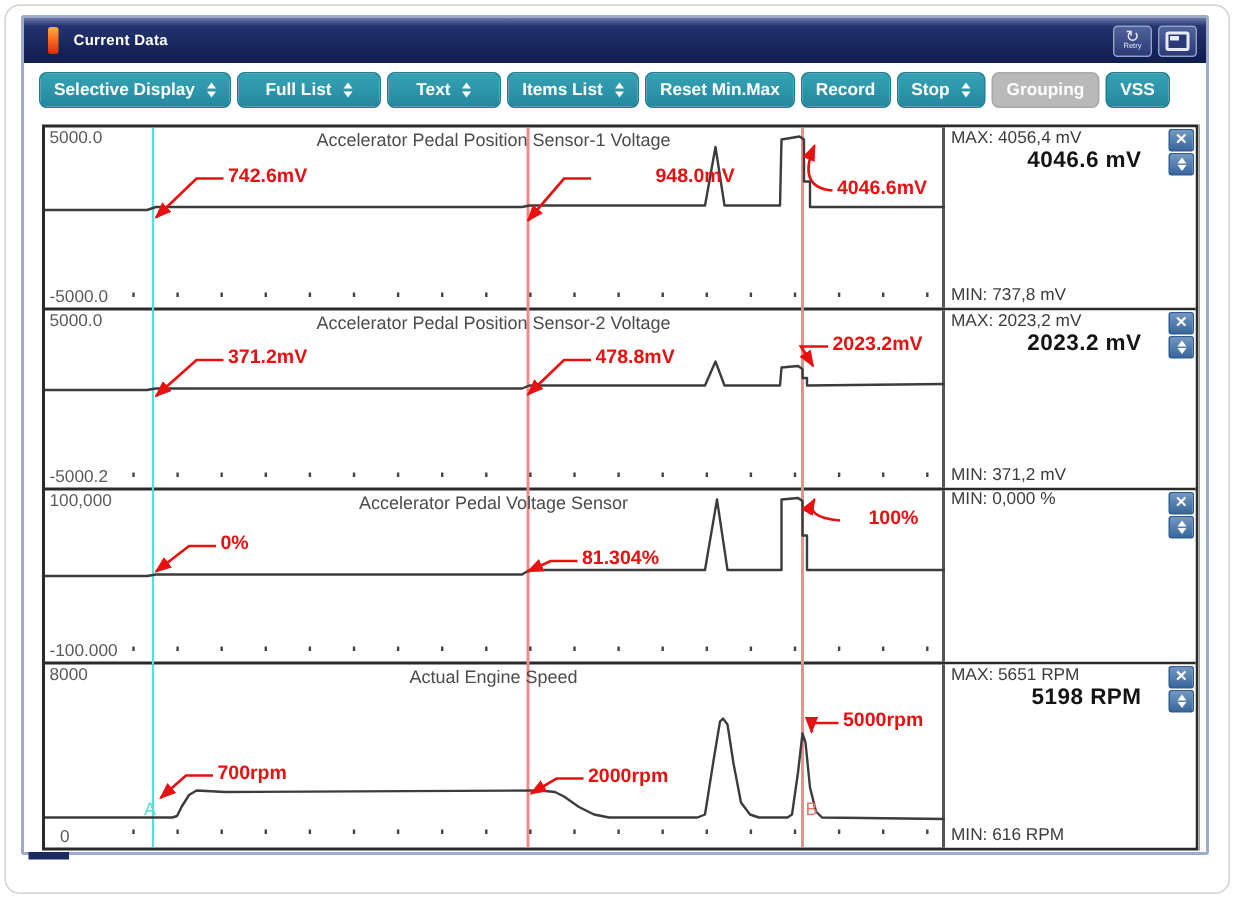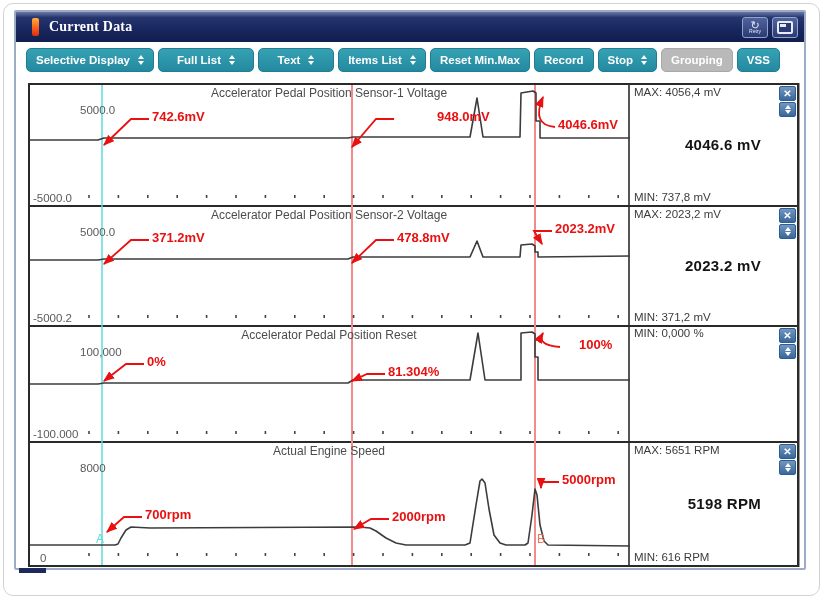--- a/index.html
+++ b/index.html
@@ -5,21 +5,21 @@
   html,body{margin:0;padding:0;background:#fff;font-family:"Liberation Sans",sans-serif;}
   .stage{position:relative;width:823px;height:599px;background:#fff;overflow:hidden;}
   .frame{position:absolute;inset:3px;border:1px solid #d2d2d2;border-radius:10px;}
   .window{position:absolute;left:14px;top:10px;width:792px;height:560px;background:#fff;
           border:2px solid #9dabc9;border-radius:2px;box-sizing:border-box;}
   
   .titlebar{height:30px;background:linear-gradient(#6a79a8 0%,#26356e 18%,#1a2860 55%,#101d4e 100%);
             display:flex;align-items:center;padding:0 6px;}
   .title-glyph{width:7px;height:18px;border-radius:2px;margin:0 10px 0 10px;
                background:linear-gradient(#ffb040,#ff7320 40%,#d92c10);}
-  .title-text{color:#fff;font-size:14px;font-weight:700;letter-spacing:.2px;font-family:Liberation Serif, serif;}
+  .title-text{color:#fff;font-size:10px;font-weight:700;letter-spacing:.2px;}
   .tb-right{margin-left:auto;display:flex;gap:4px;align-items:center;}
   .tb-btn{width:24px;height:19px;border:1px solid #8fa3cc;border-radius:3px;
           background:linear-gradient(#51639c,#2b3a75);display:flex;align-items:center;justify-content:center;
           flex-direction:column;cursor:pointer;}
   .retry-arrow{font-size:11px;color:#e8ecf8;line-height:8px;}
   .retry-label{font-size:5px;color:#dfe6f6;line-height:5px;}
   .win-glyph{width:12px;height:9px;border:2px solid #e8ecf8;border-radius:2px;background:#2b3a75;position:relative;}
   .win-glyph:before{content:"";position:absolute;left:1px;top:1px;width:6px;height:3px;background:#e8ecf8;}
   
   .toolbar{display:flex;align-items:flex-start;gap:4px;padding:6px 4px 4px 10px;height:24px;}
@@ -34,28 +34,28 @@
   .btn:nth-child(1){min-width:126px;} .btn:nth-child(2){min-width:96px;}
   .btn:nth-child(3){min-width:76px;}  .btn:nth-child(4){min-width:88px;}
   
   .chart-wrap{display:flex;margin:7px 10px 0 12px;}
   .bands{flex:0 0 767px;border:2px solid #2a2a2a;box-sizing:content-box;background:#fff;}
   .right-strip{flex:1;border-left:1px solid #9a9a9a;background:#fff;}
   .band{display:flex;box-sizing:border-box;border-bottom:2px solid #2a2a2a;position:relative;}
   .band:last-child{border-bottom:none;}
   .plot{width:600px;position:relative;border-right:2px solid #555;box-sizing:border-box;}
   .plot svg{position:absolute;left:0;top:0;}
-  .ylabel-top{position:absolute;left:3px;top:19px;font-size:11.5px;color:#5a5a5a;z-index:3;margin-left:47px;}
+  .ylabel-top{position:absolute;left:3px;top:1px;font-size:11.5px;color:#5a5a5a;z-index:3;}
   .ylabel-bottom{position:absolute;left:3px;bottom:1px;font-size:11.5px;color:#5a5a5a;z-index:3;}
   .plot-title{position:absolute;left:0;right:0;top:1px;text-align:center;font-size:12px;color:#4c4c4c;z-index:2;}
   .ann-text{position:absolute;color:#e81010;font-weight:700;font-size:13px;white-space:nowrap;z-index:4;}
   
   .panel{flex:1;position:relative;display:flex;flex-direction:column;background:#fff;}
   .pmax{font-size:11.5px;color:#3c3c3c;padding:1px 0 0 4px;}
-  .cur-wrap{flex:1;display:flex;align-items:center;justify-content:flex-end;padding-right:36px;}
+  .cur-wrap{flex:1;display:flex;justify-content:flex-end;padding-right:36px;}
   .pcur{font-size:15px;font-weight:700;color:#141414;letter-spacing:.3px;}
   .pmin{font-size:11.5px;color:#3c3c3c;padding:0 0 2px 4px;}
   .pbtns{position:absolute;top:1px;right:1px;display:flex;flex-direction:column;gap:1px;z-index:5;}
   .pbtn{width:17px;height:15px;border:1px solid #2c5d93;border-radius:2px;box-sizing:border-box;
         background:linear-gradient(#7397c0,#3a679b);display:flex;align-items:center;justify-content:center;cursor:pointer;}
   .pbtn.x{color:#fff;font-size:10px;font-weight:700;line-height:10px;}
   .pbtn .spin{margin:0;gap:1px;}
   
   .footer{height:8px;position:relative;}
   .corner-blob{position:absolute;left:3px;top:1px;width:27px;height:5px;background:#1c2a5e;}
@@ -255,21 +255,21 @@
                     <i class="dn"></i>
                   </span>
                 </div>
             </div>
           </div>
         </div>
 
         <div class="band" style="height:116px;">
           <div class="plot">
             <div class="ylabel-top">100,000</div>
-            <div class="plot-title">Accelerator Pedal Position Reset</div>
+            <div class="plot-title">Accelerator Pedal Voltage Sensor</div>
             <div class="ylabel-bottom">-100.000</div>
             <svg width="600" height="116" viewBox="0 0 600 116">
                 <defs>
                   <marker id="arr2" viewBox="0 0 10 7" refX="8" refY="3.5" markerWidth="7" markerHeight="5" orient="auto">
                     <path d="M0,0 L9,3.5 L0,7 Z" fill="#e81010"></path>
                   </marker>
                 </defs>
                 <line x1="72" y1="0" x2="72" y2="116" stroke="#5cdcdc" stroke-width="1.5"></line>
                 <line x1="322" y1="0" x2="322" y2="116" stroke="#f28b8b" stroke-width="2"></line>
                 <line x1="505" y1="0" x2="505" y2="116" stroke="#f28b8b" stroke-width="2"></line>

